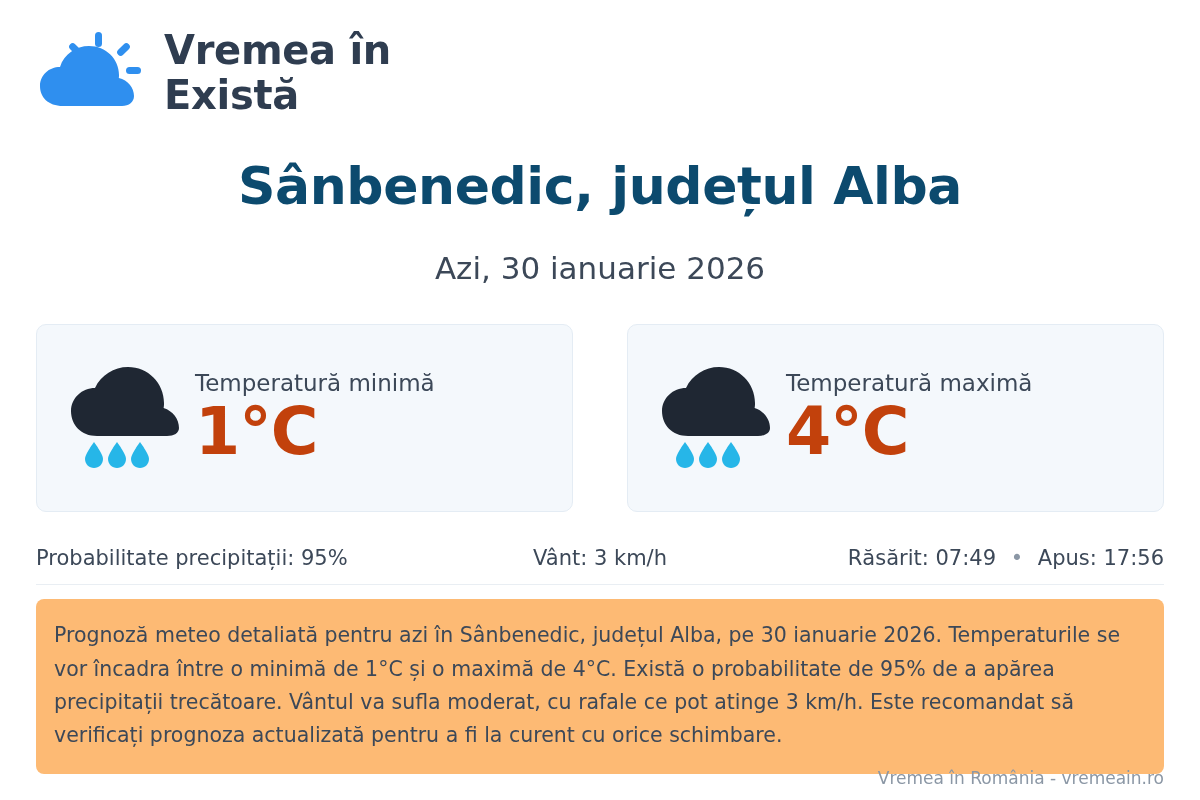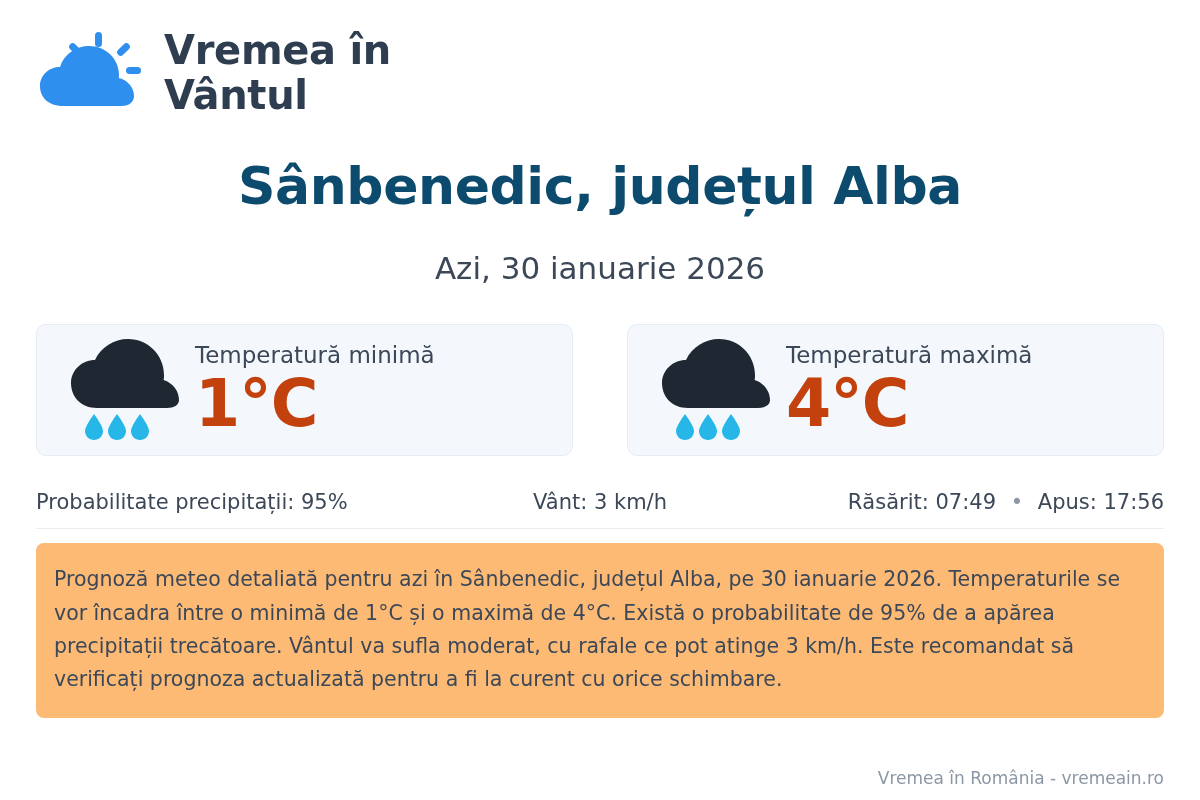--- a/index.html
+++ b/index.html
@@ -49,21 +49,21 @@
   }
 
   
   .cards {
     display: flex;
     gap: 54px;
     margin-top: 38px;
   }
   .card {
     flex: 1 1 0;
-    height: 132px;
+    height: 188px;
     background: #f4f8fc;
     border: 1px solid #e4ecf4;
     border-radius: 10px;
     display: flex;
     align-items: center;
     padding: 8px 26px;
     gap: 10px;
   }
   .card-icon { width: 122px; height: 112px; flex: 0 0 auto; }
   .card-text { display: flex; flex-direction: column; justify-content: center; }
@@ -129,21 +129,21 @@
           <rect x="84" y="14" width="7" height="15" rx="3.5" transform="rotate(45 87.5 21.5)"></rect>
           <rect x="90" y="39" width="15" height="7" rx="3.5"></rect>
           <rect x="36" y="14" width="7" height="15" rx="3.5" transform="rotate(-45 39.5 21.5)"></rect>
           <circle cx="62" cy="42" r="17"></circle>
         </g>
         <path d="M27 78 C12 78 4 69 4 58 C4 47 13 39 24 39 C28 26 40 18 53 18 C70 18 83 31 83 47 C83 48 83 49 82.8 50 C92 52 98 60 98 68 C98 74 93 78 86 78 Z" fill="#2f8fef"></path>
       </svg>
     </span>
     <div class="brand-title">
       <div>Vremea în</div>
-      <div>Vântul</div>
+      <div>Există</div>
     </div>
   </div>
 
   <h1 class="location-title">Sânbenedic, județul Alba</h1>
   <div class="date-subtitle">Azi, 30 ianuarie 2026</div>
 
   <div class="cards">
 
     <div class="card">
       <span class="card-icon">

